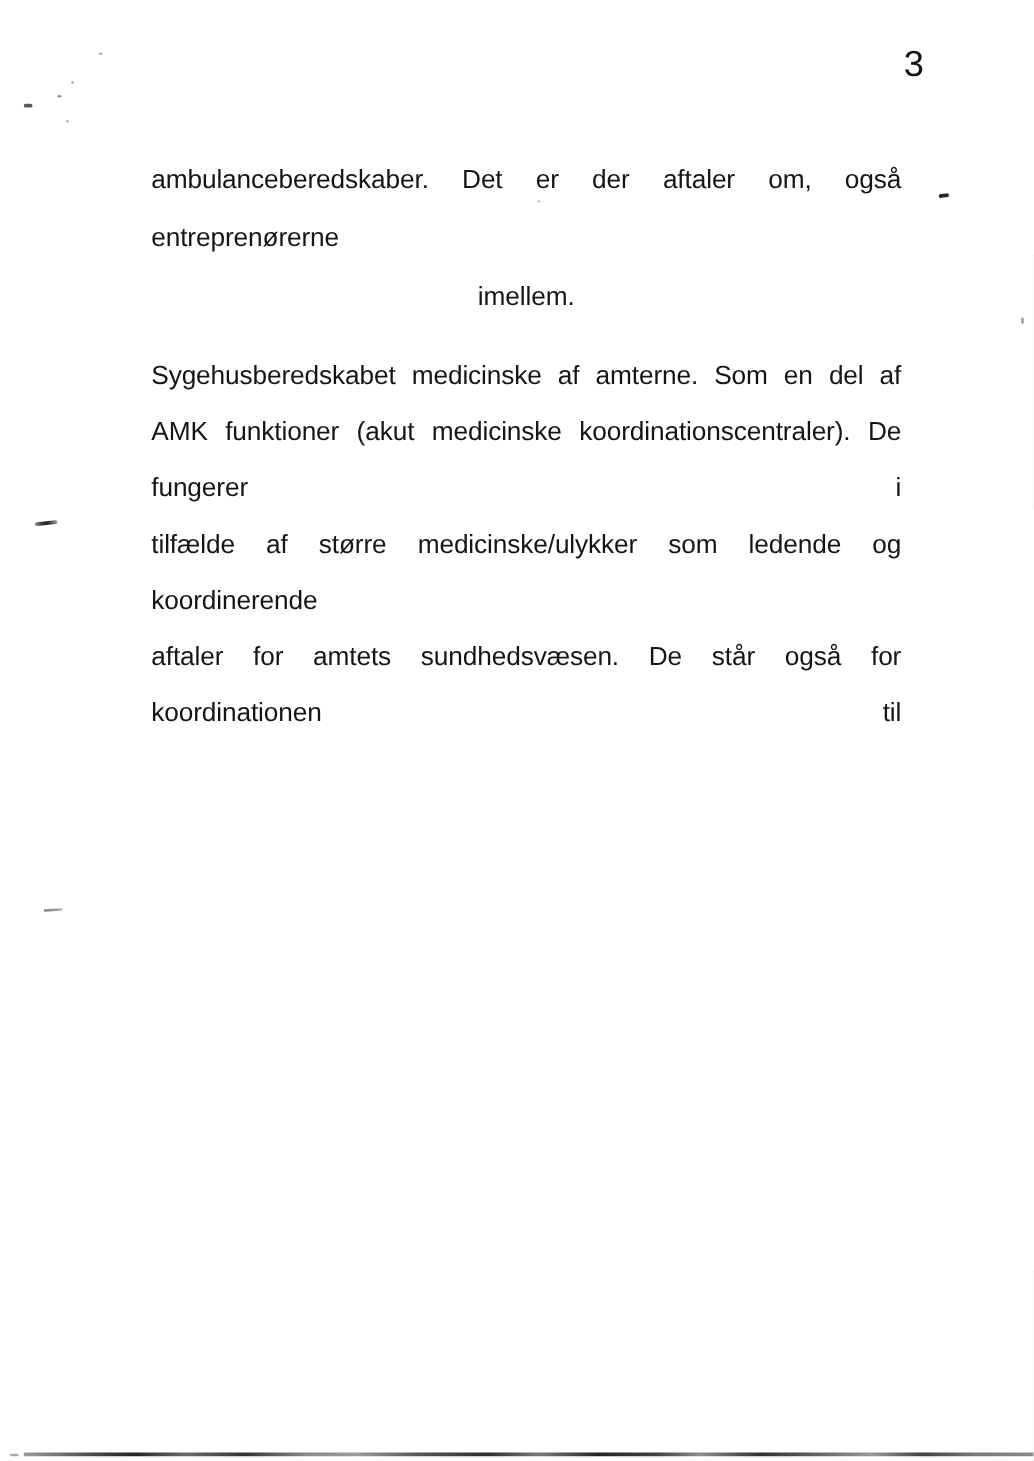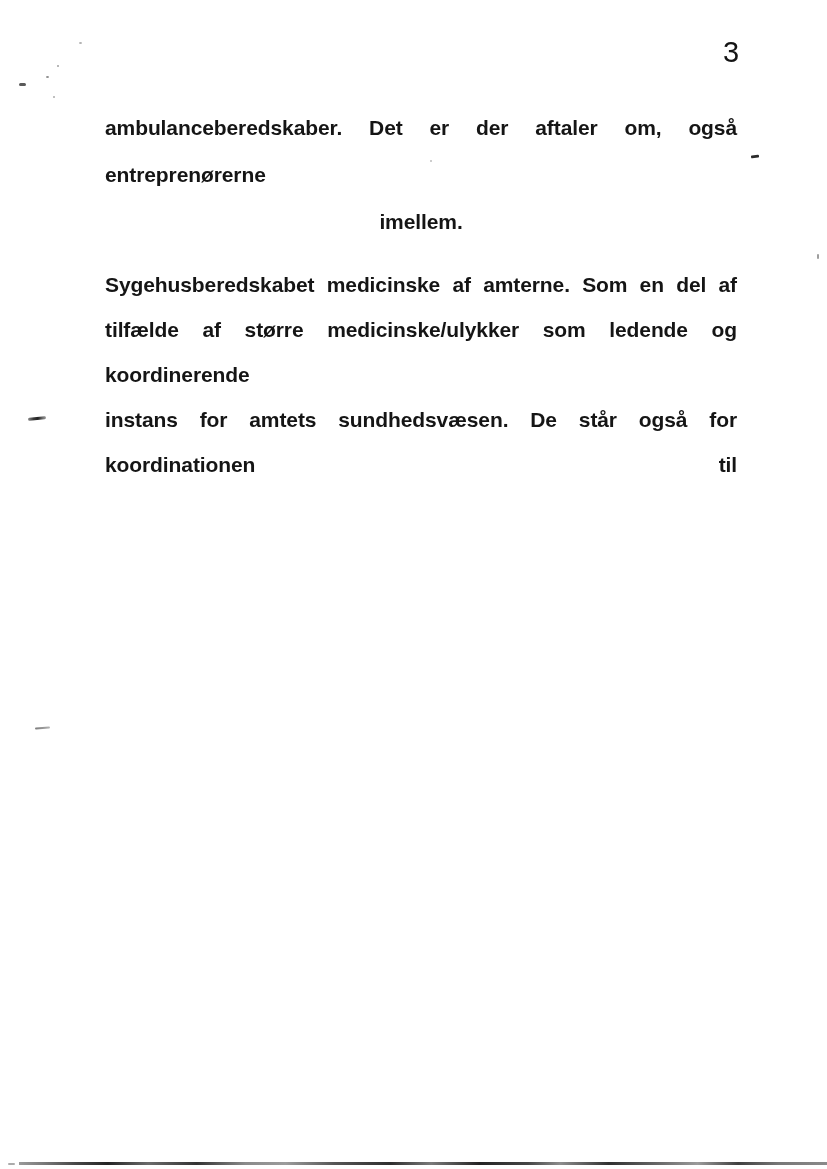--- a/index.html
+++ b/index.html
@@ -32,21 +32,21 @@
   .text-block {
     position: absolute;
     left: 105px;
     top: 104px;
     width: 632px;
     font-size: 21px;
     letter-spacing: -0.1px;
     word-spacing: 0.5px;
     color: #151515;
   }
-  .paragraph { margin: 0; font-weight: bold; }
+  .paragraph { margin: 16px; }
   .paragraph.p1 { line-height: 47px; margin-bottom: 17px; }
   .paragraph.p2 { line-height: 45px; }
   .line { white-space: normal; }
   .line.justified {
     text-align: justify;
     text-align-last: justify;
     text-justify: inter-word;
   }
   .line.last { text-align: center; }
 
@@ -104,22 +104,23 @@
 
   <div class="text-block">
 
     <div class="paragraph p1">
       <div class="line justified">ambulanceberedskaber. Det er der aftaler om, også entreprenørerne</div>
       <div class="line last">imellem.</div>
     </div>
 
     <div class="paragraph p2">
       <div class="line justified">Sygehusberedskabet medicinske af amterne. Som en del af</div>
+      <div class="line justified">AMK funktioner (akut medicinske koordinationscentraler). De fungerer i</div>
       <div class="line justified">tilfælde af større medicinske/ulykker som ledende og koordinerende</div>
-      <div class="line justified">instans for amtets sundhedsvæsen. De står også for koordinationen til</div>
+      <div class="line justified">aftaler for amtets sundhedsvæsen. De står også for koordinationen til</div>
     </div>
 
   </div>
 
   <div class="mark margin-mark-right"></div>
   <div class="mark margin-mark-left-1"></div>
   <div class="mark margin-mark-left-2"></div>
 
   <div class="speck speck-a"></div>
   <div class="speck speck-b"></div>

